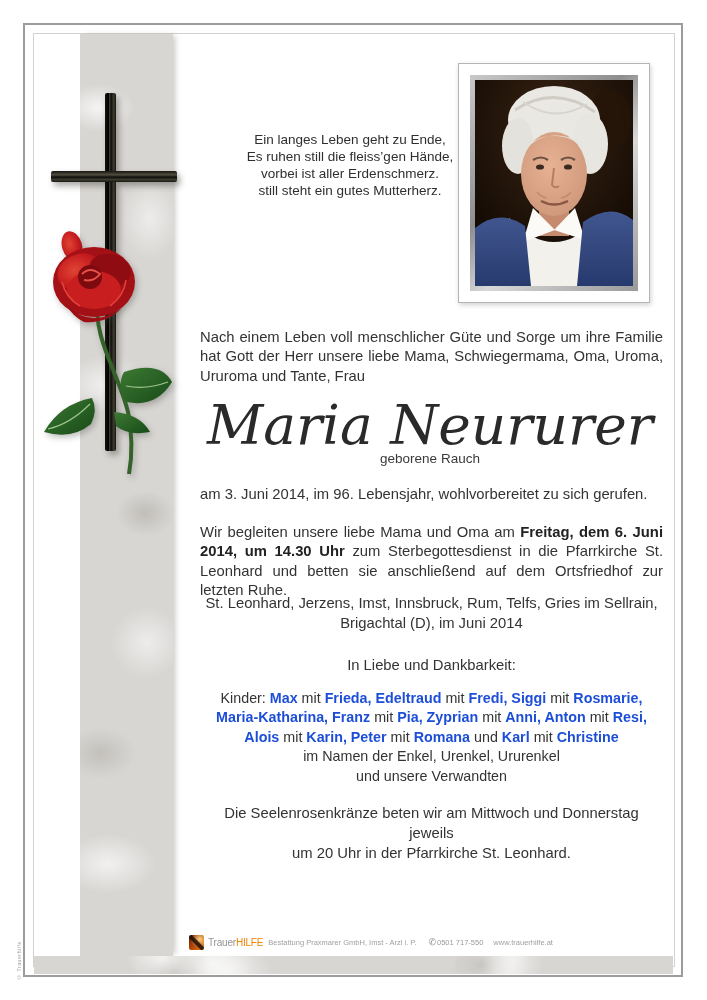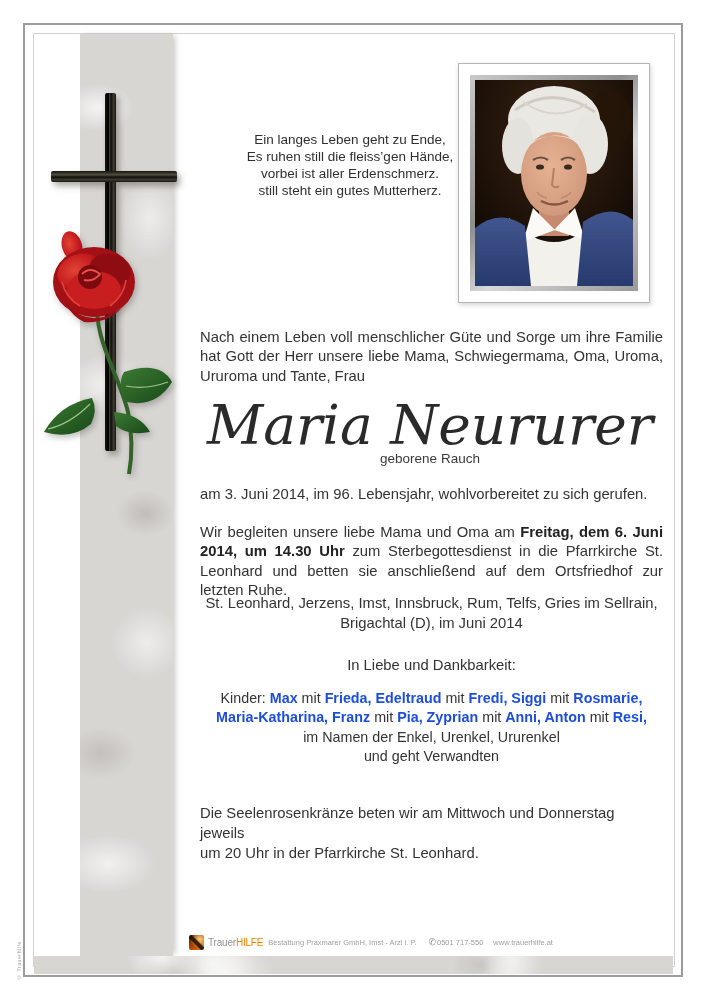--- a/index.html
+++ b/index.html
@@ -54,21 +54,21 @@
   .funeral{position:absolute;left:200px;top:523px;width:463px;text-align:justify;
     font-size:14.8px;line-height:19.4px;color:#333;z-index:5;}
   .places{position:absolute;left:200px;top:594px;width:463px;text-align:center;
     font-size:14.8px;line-height:19.8px;color:#333;z-index:5;}
   .gratitude{position:absolute;left:200px;top:657px;width:463px;text-align:center;
     font-size:14.8px;color:#333;z-index:5;}
   .family{position:absolute;left:188px;top:689px;width:487px;text-align:center;
     font-size:14.3px;line-height:19.4px;color:#333;z-index:5;}
   .family b{font-weight:700;color:#1d4ed8;}
   .funeral b{font-weight:700;color:#222;}
-  .rosary{position:absolute;left:200px;top:804px;width:463px;text-align:left;
+  .rosary{position:absolute;left:200px;top:804px;width:463px;text-align:center;
     font-size:14.8px;line-height:19.8px;color:#333;z-index:5;}
   
   .footer{position:absolute;left:189px;top:933px;height:18px;display:flex;
     align-items:center;z-index:5;white-space:nowrap;}
   .logo{display:inline-block;width:15px;height:15px;border-radius:2px;margin-right:4px;
     background:
       linear-gradient(45deg, rgba(30,12,4,0) 38%, rgba(30,12,4,.85) 42%, rgba(30,12,4,.85) 56%, rgba(30,12,4,0) 62%),
       radial-gradient(circle at 72% 28%, rgba(255,214,130,.95), rgba(255,214,130,0) 60%),
       linear-gradient(140deg,#5f1d05 0%,#b34708 55%,#ef8812 100%);}
   .brand{font-size:10px;letter-spacing:-.2px;}
@@ -219,22 +219,23 @@
   <div class="places">
       <div>St. Leonhard, Jerzens, Imst, Innsbruck, Rum, Telfs, Gries im Sellrain,</div>
       <div>Brigachtal (D), im Juni 2014</div>
     </div>
 
   <div class="gratitude">In Liebe und Dankbarkeit:</div>
 
   <div class="family">
       <div><span>Kinder: </span><b>Max</b><span> mit </span><b>Frieda, Edeltraud</b><span> mit </span><b>Fredi, Siggi</b><span> mit </span><b>Rosmarie,</b></div>
       <div><b>Maria-Katharina, Franz</b><span> mit </span><b>Pia, Zyprian</b><span> mit </span><b>Anni, Anton</b><span> mit </span><b>Resi,</b></div>
+      <div><b>Alois</b><span> mit </span><b>Karin, Peter</b><span> mit </span><b>Romana</b><span> und </span><b>Karl</b><span> mit </span><b>Christine</b></div>
       <div><span>im Namen der Enkel, Urenkel, Ururenkel</span></div>
-      <div><span>und geht Verwandten</span></div>
+      <div><span>und unsere Verwandten</span></div>
     </div>
 
   <div class="rosary">
       <div>Die Seelenrosenkränze beten wir am Mittwoch und Donnerstag jeweils</div>
       <div>um 20 Uhr in der Pfarrkirche St. Leonhard.</div>
     </div>
 
   <div class="footer">
     <span class="logo"></span>
     <span class="brand"><span class="brand-trauer">Trauer</span><span class="brand-hilfe">HILFE</span></span>

